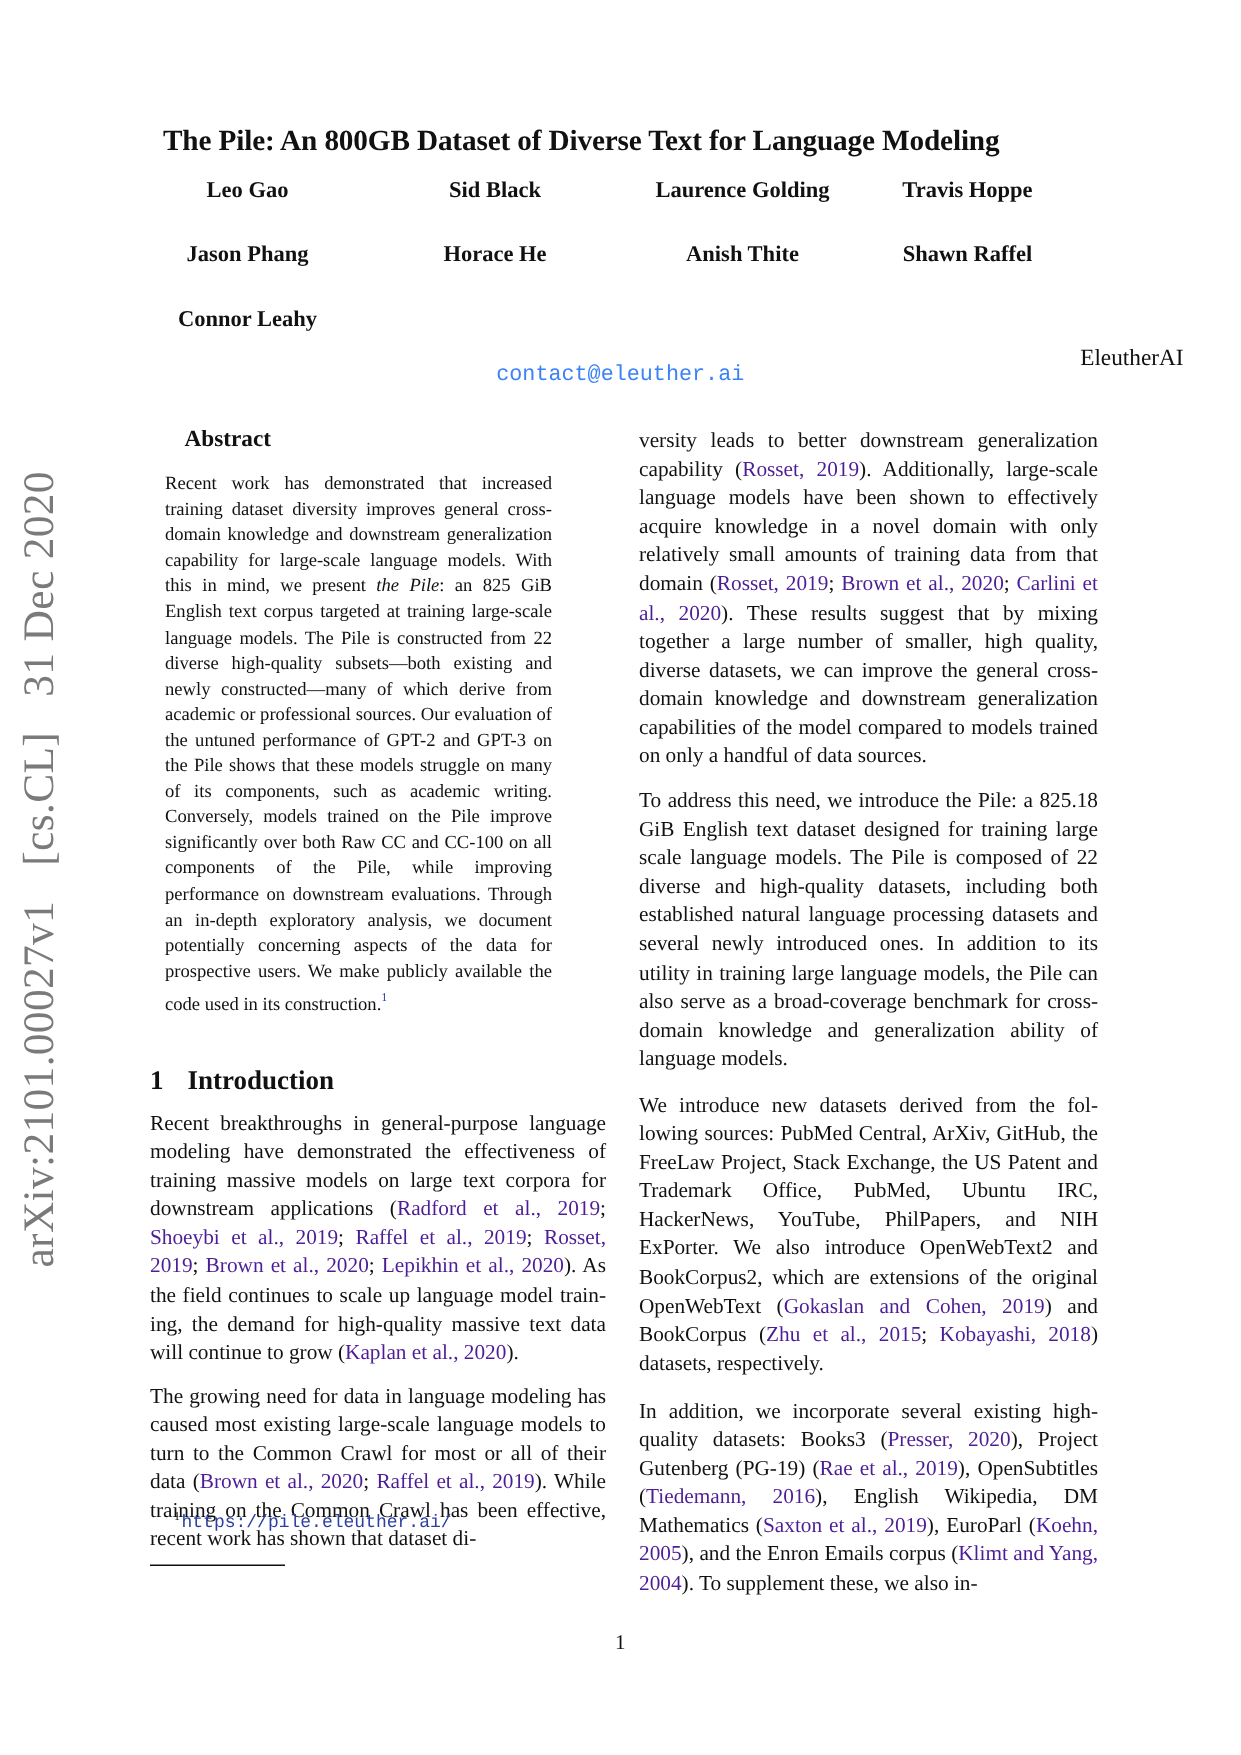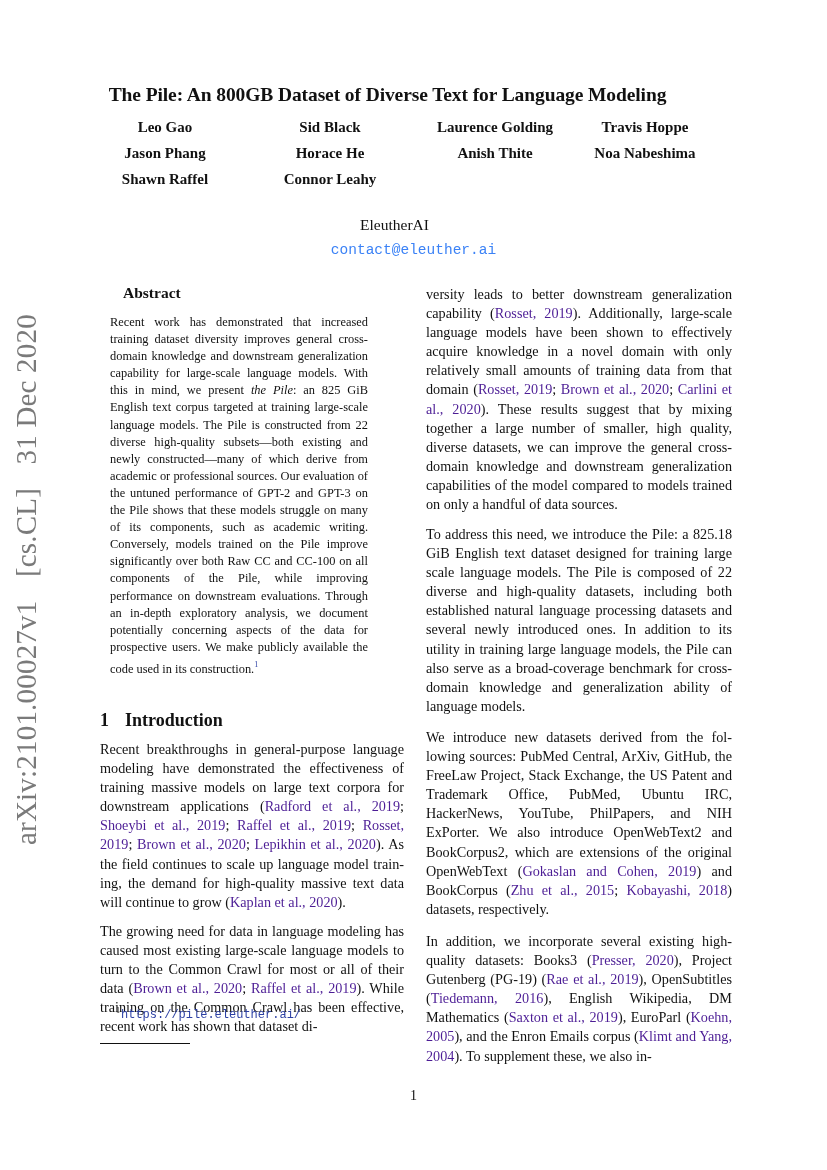--- a/index.html
+++ b/index.html
@@ -13,26 +13,26 @@
     font-size: 29px; color: #7a7a7a; white-space: nowrap; letter-spacing: 0.2px;
     width: 500px;
   }
   .arxiv-stamp span { margin-right: 16px; }
   .title {
     position: absolute; left: 0; width: 775px; top: 84px; text-align: center;
     font-size: 19.5px; font-weight: bold; letter-spacing: -0.1px;
   }
   .authors {
     position: absolute; left: 100px; width: 630px; top: 117px;
-    display: grid; grid-template-columns: 130px 200px 130px 170px; row-gap: 6px;
+    display: grid; grid-template-columns: 130px 200px 130px 170px; row-gap: 23px;
     font-weight: bold; font-size: 15px;
   }
   .authors div { text-align: center; height: 20px; line-height: 20px; }
   .affiliation {
-    position: absolute; left: 0; width: 789px; top: 216px; text-align: center; font-size: 15.5px;
+    position: absolute; left: 0; width: 789px; top: 230px; text-align: right; font-size: 15.5px;
   }
   .email {
     position: absolute; left: 0; width: 827px; top: 242px; text-align: center;
     font-family: "Liberation Mono", "DejaVu Sans Mono", monospace; font-size: 14.5px; color: #3b82f6;
   }
   .abstract-heading {
     position: absolute; left: 123px; width: 258px; top: 284px; text-align: left;
     font-weight: bold; font-size: 15.5px;
   }
   .abstract-body {
@@ -74,21 +74,20 @@
 <div class="title">The Pile: An 800GB Dataset of Diverse Text for Language Modeling</div>
 
 <div class="authors">
   <div>Leo Gao</div>
   <div>Sid Black</div>
   <div>Laurence Golding</div>
   <div>Travis Hoppe</div>
   <div>Jason Phang</div>
   <div>Horace He</div>
   <div>Anish Thite</div>
-  <div>Noa Nabeshima</div>
   <div>Shawn Raffel</div>
   <div>Connor Leahy</div>
 </div>
 
 <div class="affiliation">EleutherAI</div>
 <div class="email">contact@eleuther.ai</div>
 
 <div class="abstract-heading">Abstract</div>
 <div class="abstract-body"><span>Recent work has demonstrated that increased training dataset diversity improves general cross-domain knowledge and downstream gen­eralization capability for large-scale language models. With this in mind, we present </span><i>the Pile</i><span>: an 825 GiB English text corpus tar­geted at training large-scale language mod­els. The Pile is constructed from 22 diverse high-quality subsets—both existing and newly constructed—many of which derive from aca­demic or professional sources. Our evalua­tion of the untuned performance of GPT-2 and GPT-3 on the Pile shows that these models struggle on many of its components, such as academic writing. Conversely, models trained on the Pile improve significantly over both Raw CC and CC-100 on all components of the Pile, while improving performance on down­stream evaluations. Through an in-depth ex­ploratory analysis, we document potentially concerning aspects of the data for prospective users. We make publicly available the code used in its construction.</span><sup class="fn">1</sup></div>
 

